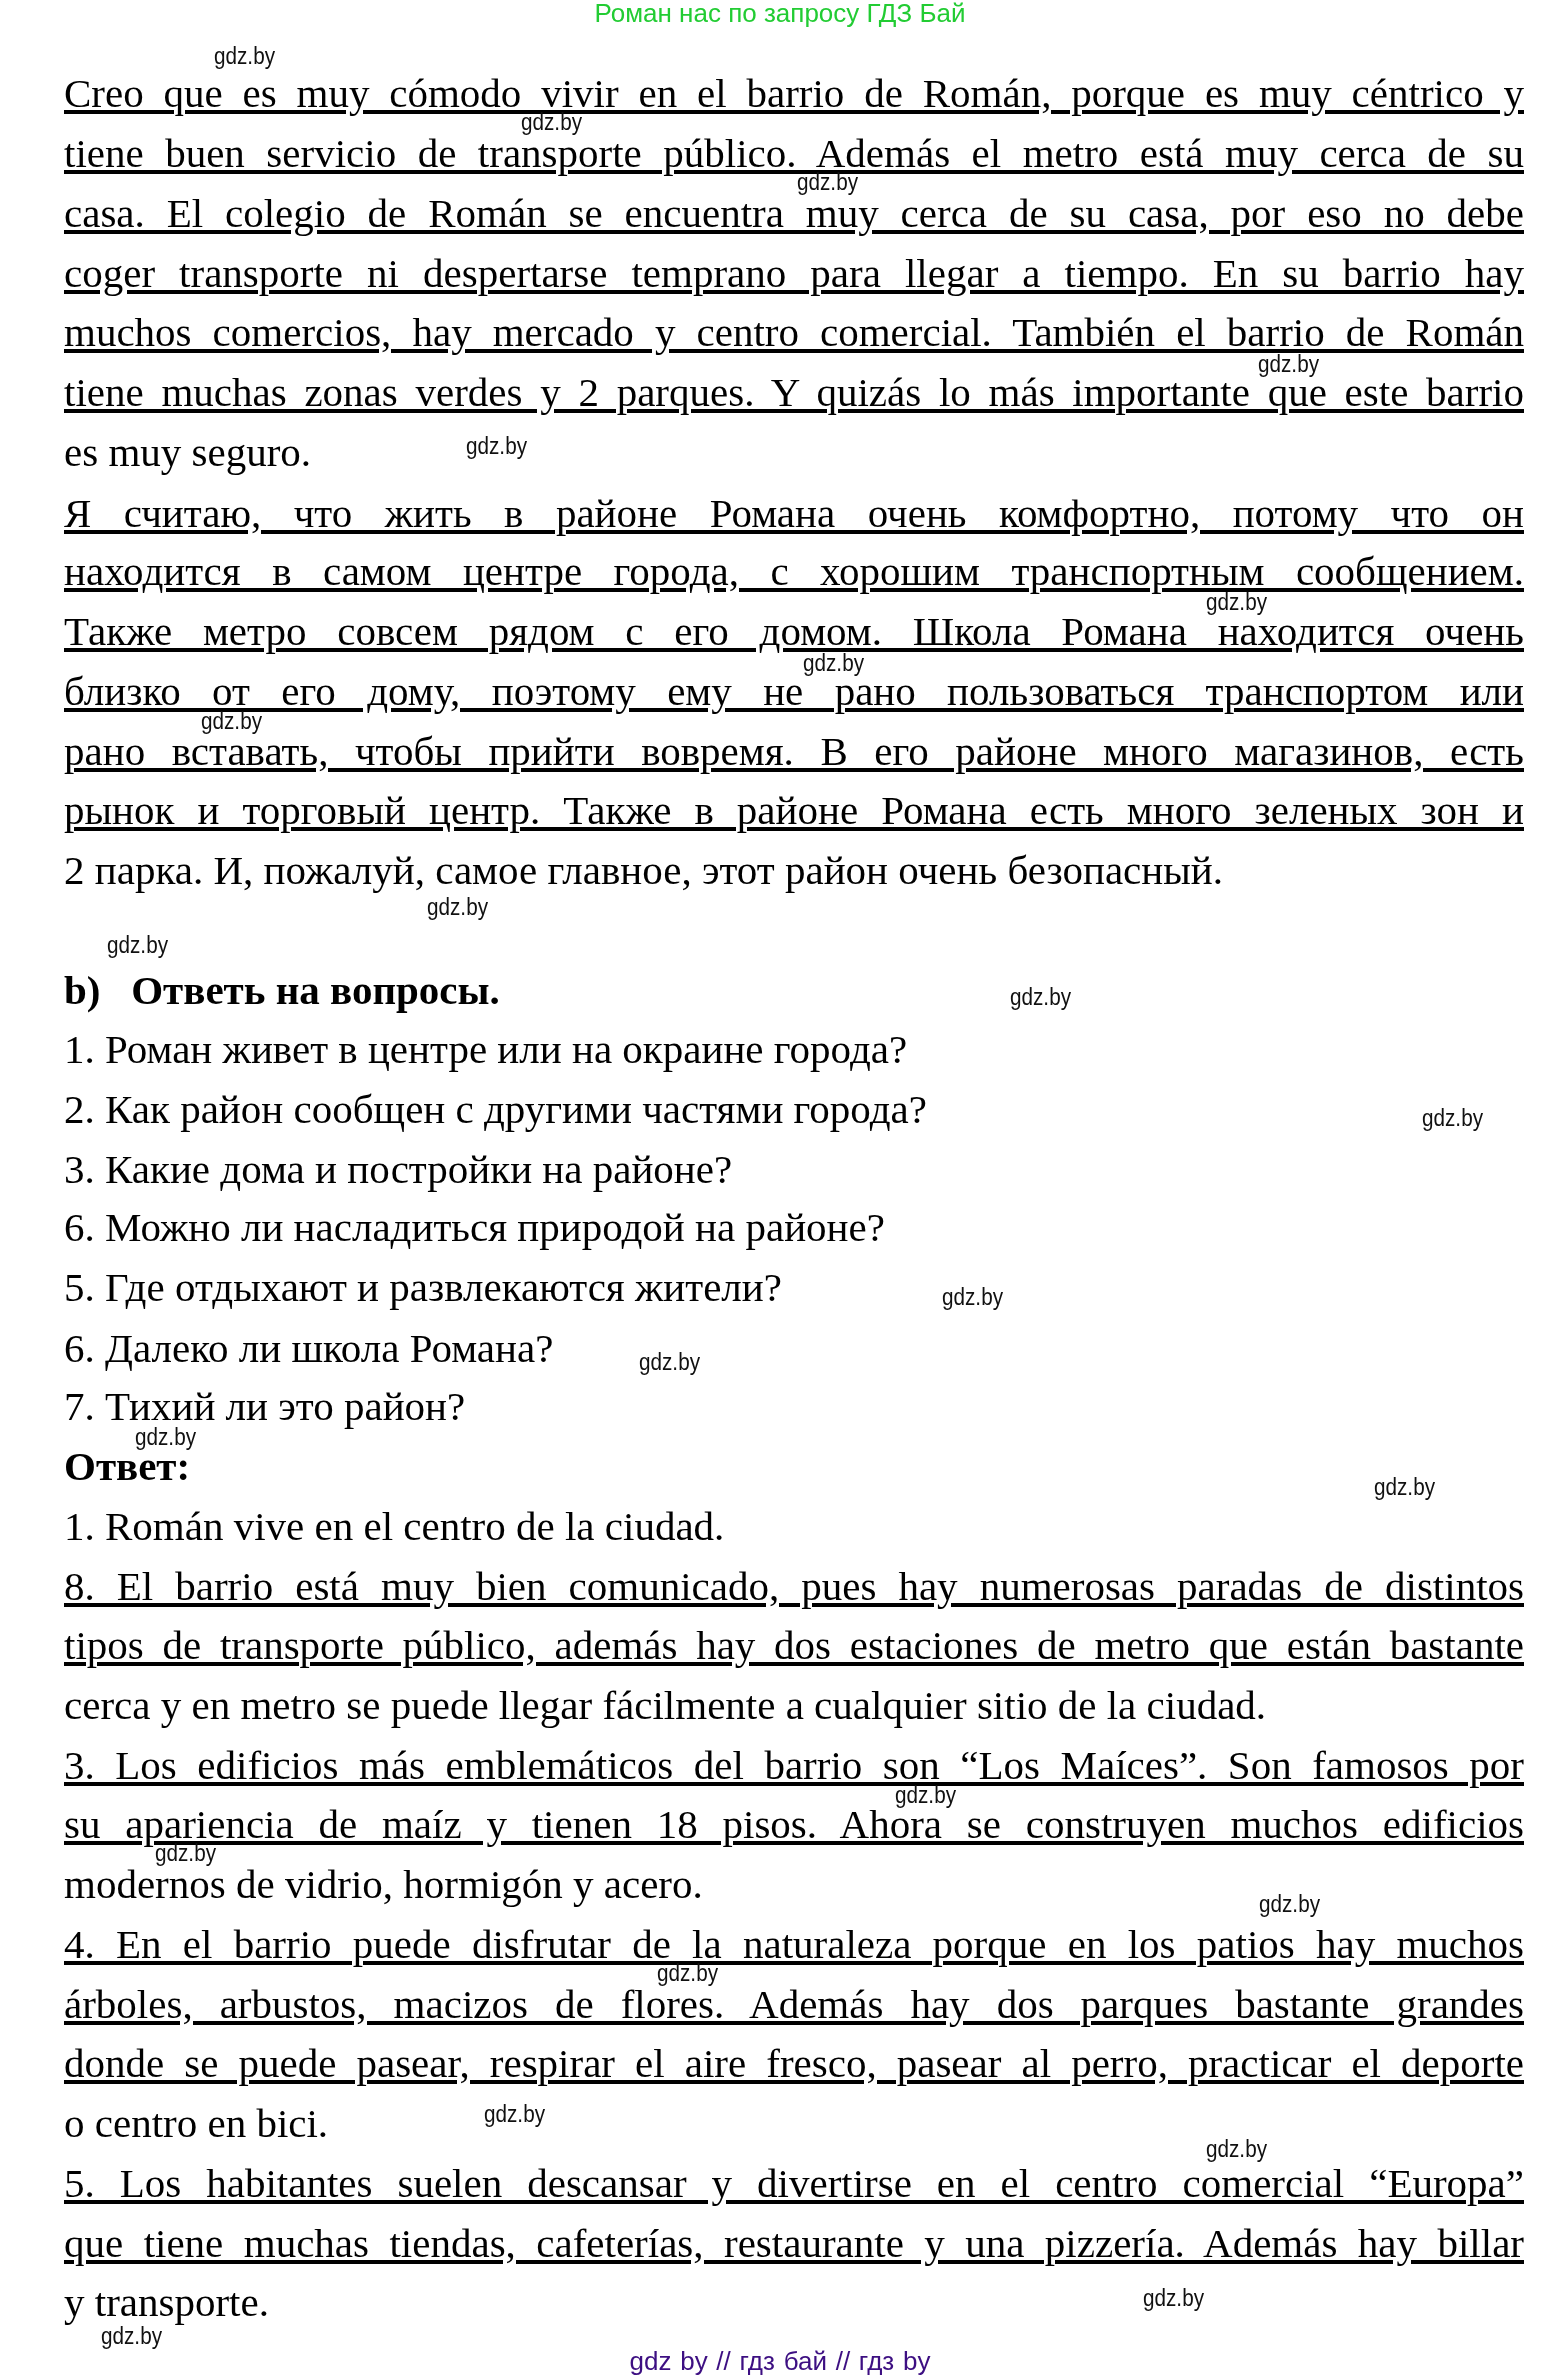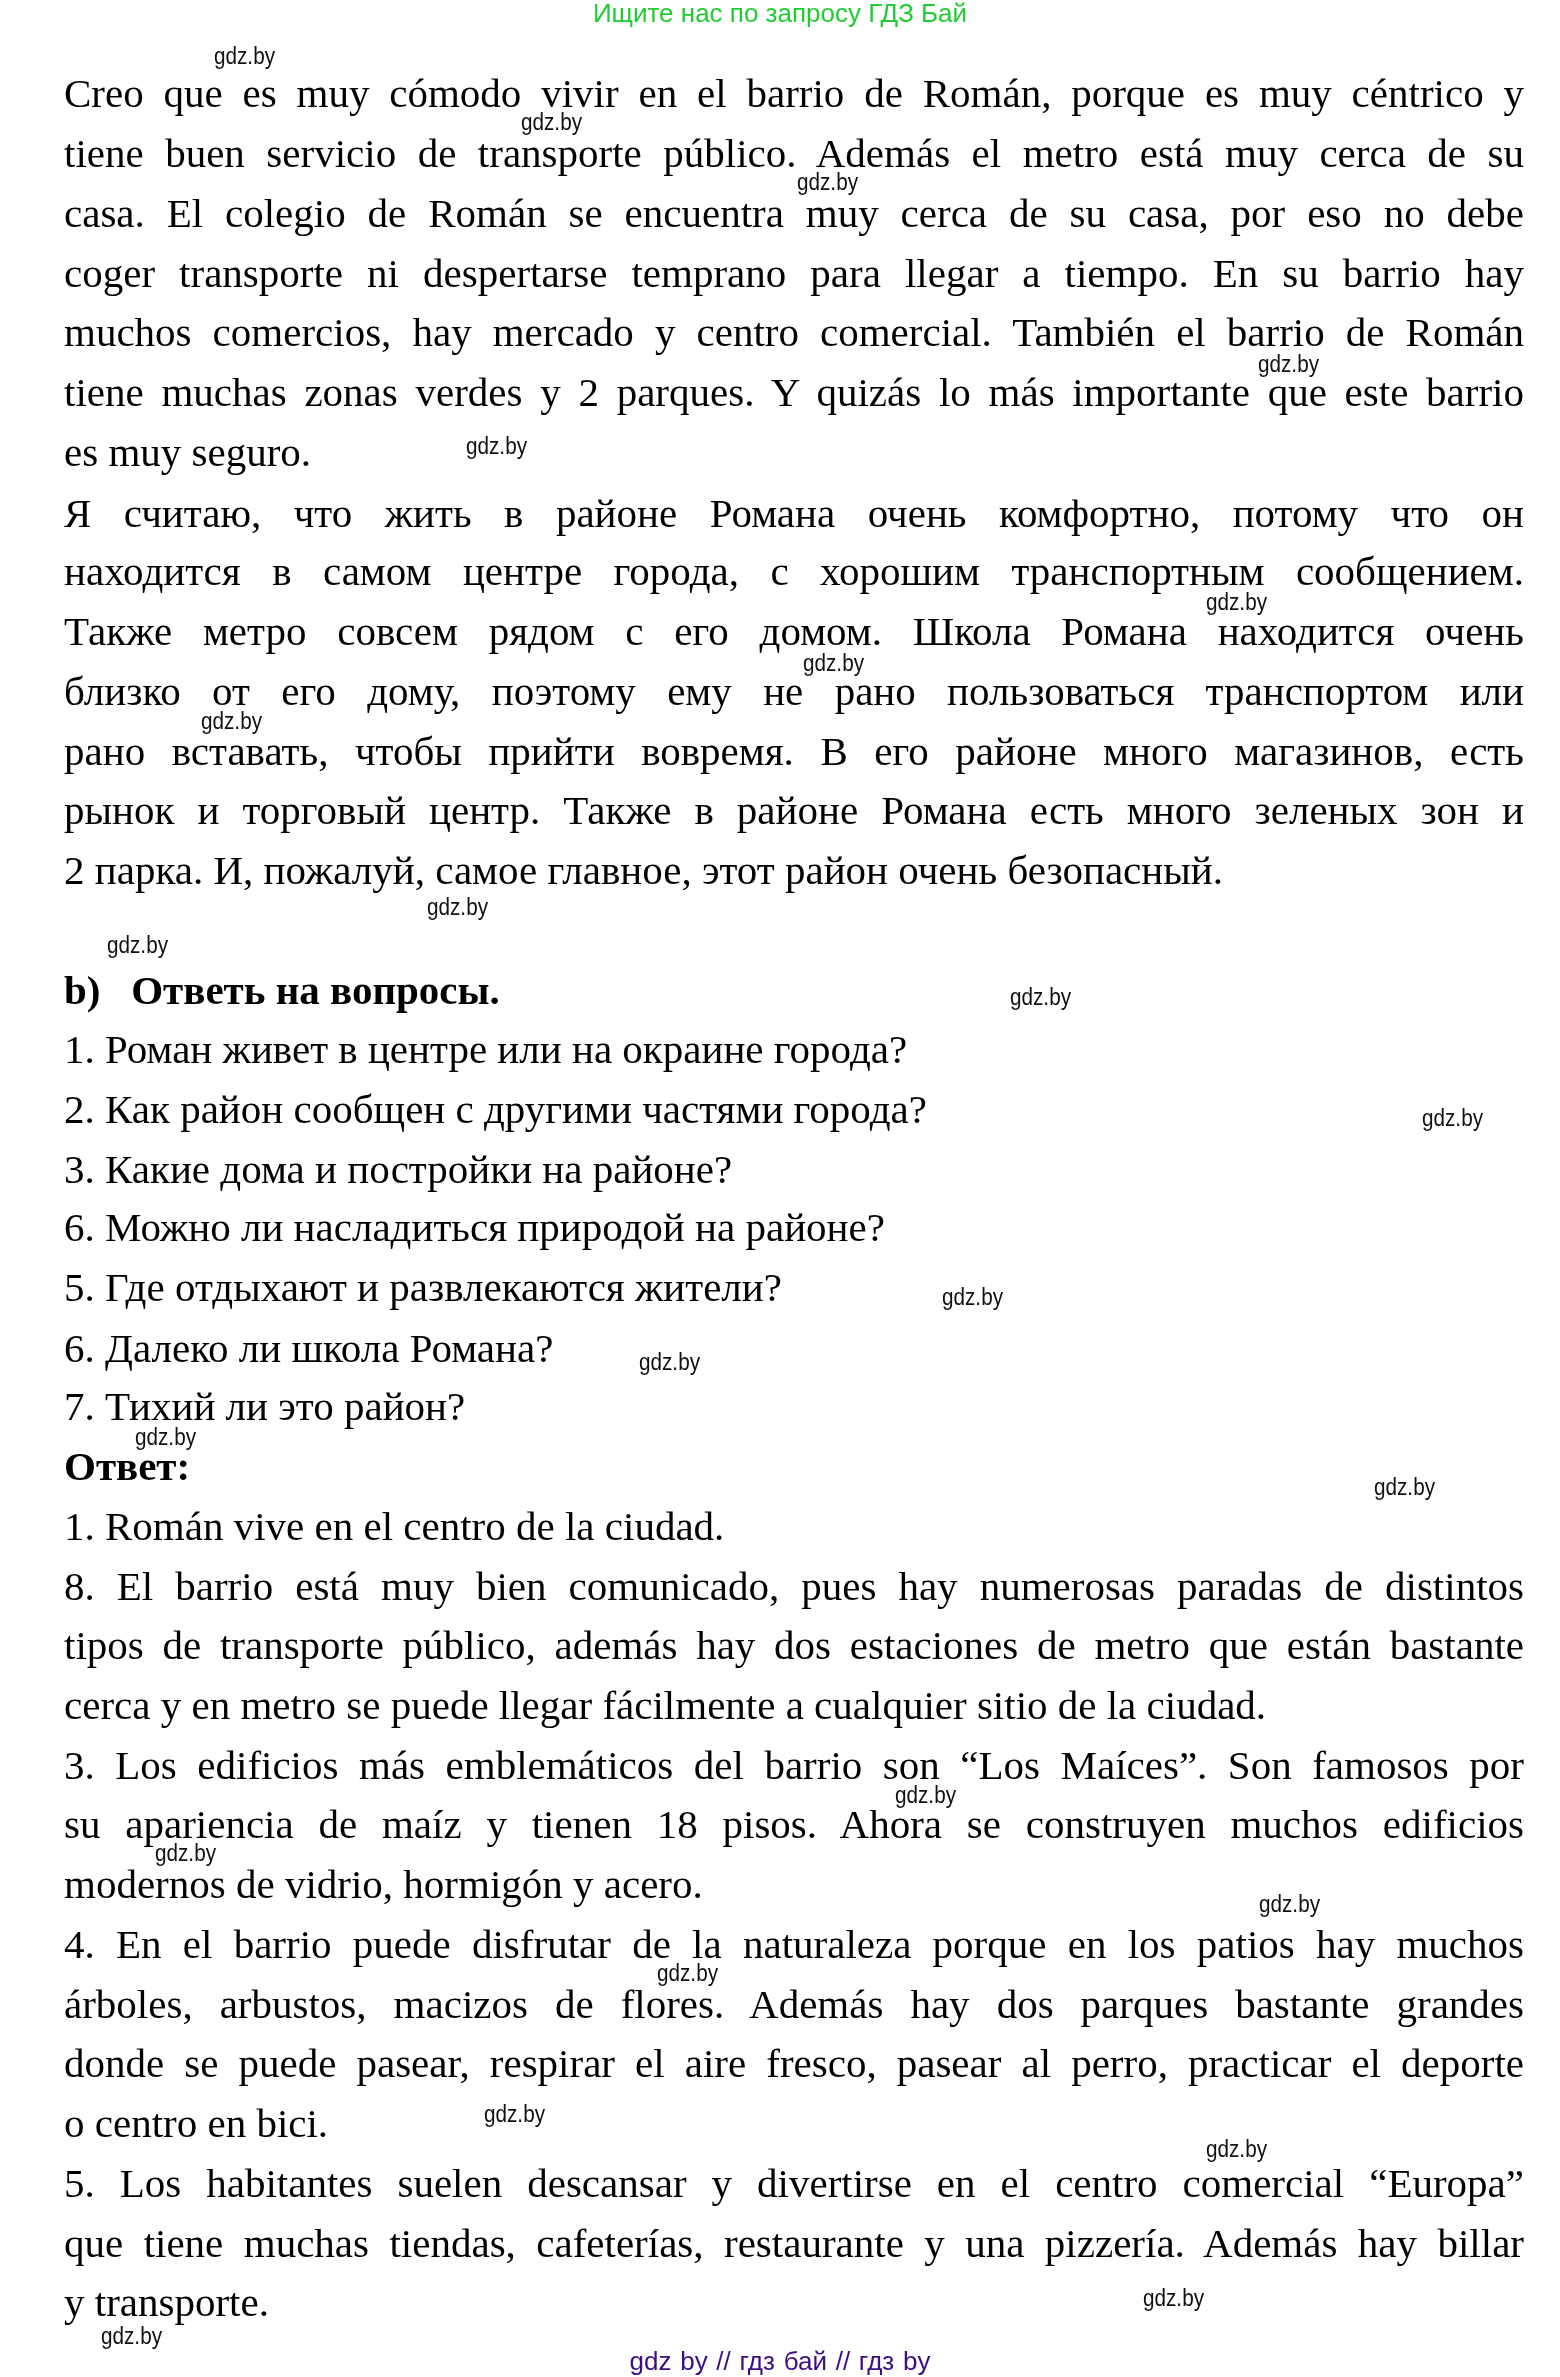--- a/index.html
+++ b/index.html
@@ -7,36 +7,36 @@
   .header {
     position:absolute; top:0; left:0; width:1560px; height:31px;
     text-align:center; font-family:"Liberation Sans", sans-serif;
     font-size:26px; line-height:27.6px; color:#22cc33;
   }
   .line {
     position:absolute; left:64px; width:1460px;
     font-family:"Liberation Serif", serif; font-size:41px; line-height:46px;
     color:#000; white-space:nowrap; overflow:visible;
   }
-  .line.j { text-align:justify; text-align-last:justify; white-space:normal; height:46px; }
+  .line.j { text-align:justify; text-align-last:justify; white-space:normal; height:46px;text-decoration:underline; }
   .line.b { font-weight:bold; }
   .wm {
     position:absolute; font-family:"Liberation Sans", sans-serif;
     font-size:23px; line-height:24.5px; color:#111; transform:scaleX(0.9); transform-origin:left top;
   }
   .footer {
     position:absolute; top:2348px; left:0; width:1560px; text-align:center;
     font-family:"Liberation Sans", sans-serif; font-size:26px; line-height:27.6px; color:#3d0f82;
     word-spacing:1.5px;
   }
 </style>
 </head>
 <body>
 
-<div class="header">Ищите нас по запросу ГДЗ Бай</div>
+<div class="header">Роман нас по запросу ГДЗ Бай</div>
 
 <div>
   <div class="line j" style="top:70px">Creo que es muy cómodo vivir en el barrio de Román, porque es muy céntrico y</div>
   <div class="line j" style="top:130px">tiene buen servicio de transporte público. Además el metro está muy cerca de su</div>
   <div class="line j" style="top:190px">casa. El colegio de Román se encuentra muy cerca de su casa, por eso no debe</div>
   <div class="line j" style="top:250px">coger transporte ni despertarse temprano para llegar a tiempo. En su barrio hay</div>
   <div class="line j" style="top:309px">muchos comercios, hay mercado y centro comercial. También el barrio de Román</div>
   <div class="line j" style="top:369px">tiene muchas zonas verdes y 2 parques. Y quizás lo más importante que este barrio</div>
   <div class="line" style="top:429px">es muy seguro.</div>
 </div>

